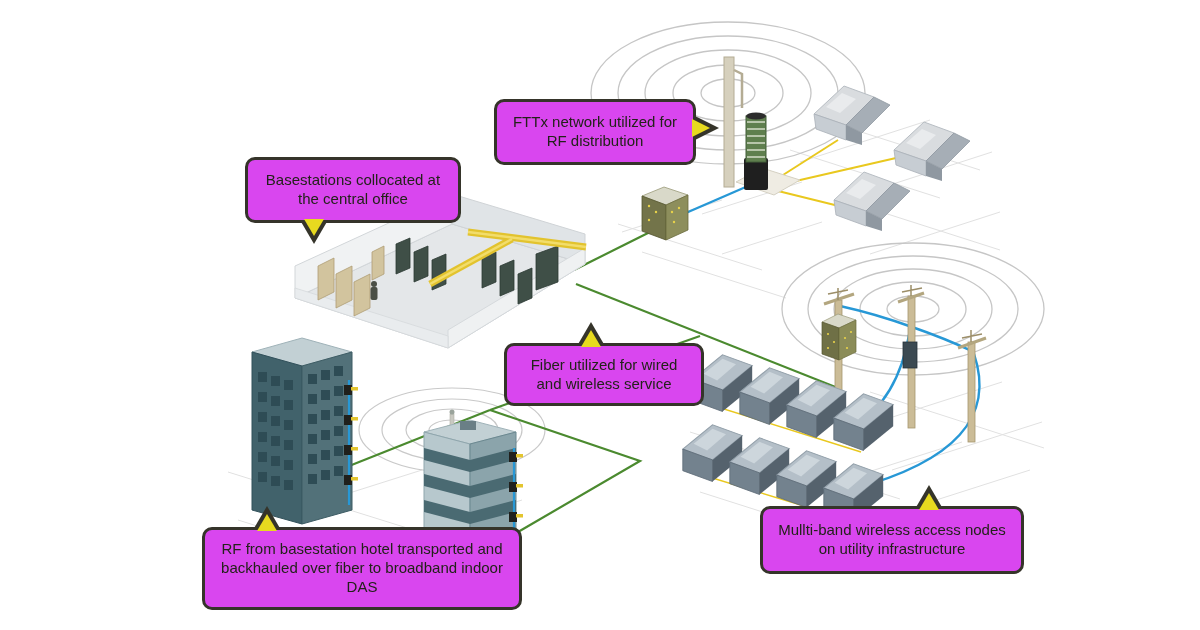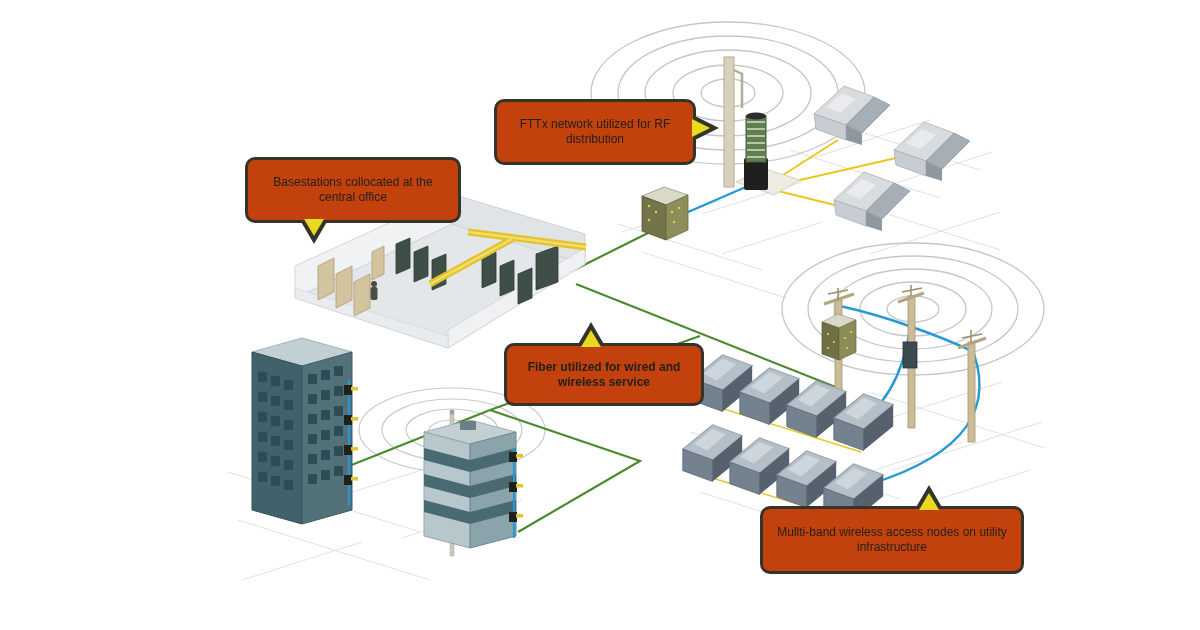--- a/index.html
+++ b/index.html
@@ -3,25 +3,25 @@
 <meta charset="utf-8">
 <style>
   html,body{margin:0;padding:0;background:#ffffff;}
   #stage{
     position:relative;width:1200px;height:630px;background:#ffffff;overflow:hidden;
     font-family:"Liberation Sans", sans-serif;
   }
   #art{position:absolute;left:0;top:0;width:1200px;height:630px;}
   .callout{
     position:absolute;
-    background:#c2410c;
+    background:#d946ef;
     border:3px solid #35342a;
     border-radius:10px;
     color:#23221a;
-    font-size:12px;
+    font-size:15px;
     line-height:1.25;
     font-weight:400;
     text-align:center;
     display:flex;align-items:center;justify-content:center;
     padding:6px 10px;box-sizing:border-box;
     z-index:5;
   }
   
   .point-down::before{content:"";position:absolute;bottom:-24px;left:var(--px,60px);
     width:0;height:0;border:14px solid transparent;border-bottom:0;border-top:24px solid #35342a;}
@@ -327,22 +327,25 @@
   </svg>
 
   <div class="callout point-down" style="left:245px;top:157px;width:216px;height:66px;--px:52px;">
     <span>Basestations collocated at the central office</span>
   </div>
 
   <div class="callout point-right" style="left:494px;top:99px;width:202px;height:66px;--py:22%;">
     <span>FTTx network utilized for RF distribution</span>
   </div>
 
-  <div class="callout point-up" style="left:504px;top:343px;width:200px;height:63px;font-weight:bold;--px:70px;">
+  <div class="callout point-up" style="left:504px;top:343px;width:200px;height:63px;--px:70px;">
     <span>Fiber utilized for wired and wireless service</span>
   </div>
 
   <div class="callout point-up" style="left:760px;top:506px;width:264px;height:68px;--px:152px;">
     <span>Mullti-band wireless access nodes on utility infrastructure</span>
   </div>
 
+  <div class="callout point-up" style="left:202px;top:527px;width:320px;height:83px;--px:48px;">
+    <span>RF from basestation hotel transported and backhauled over fiber to broadband indoor DAS</span>
+  </div>
 
 </div>
 
 </body></html>

